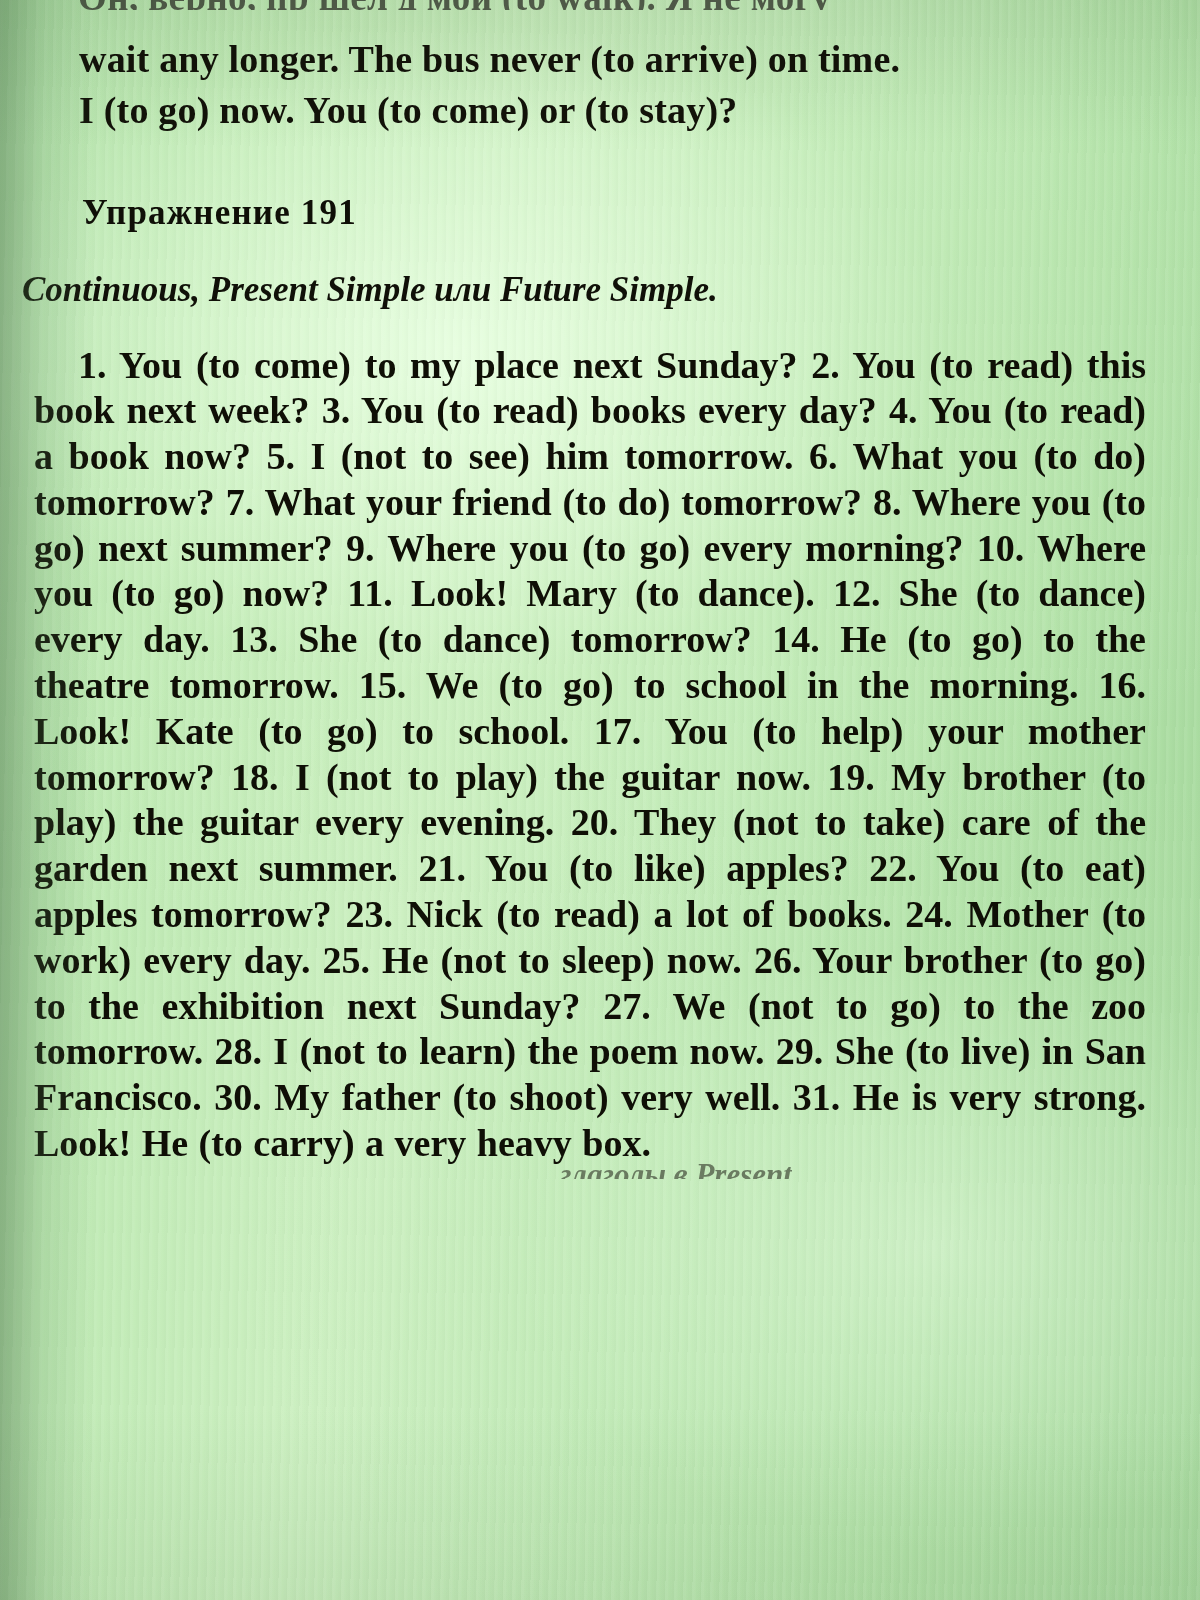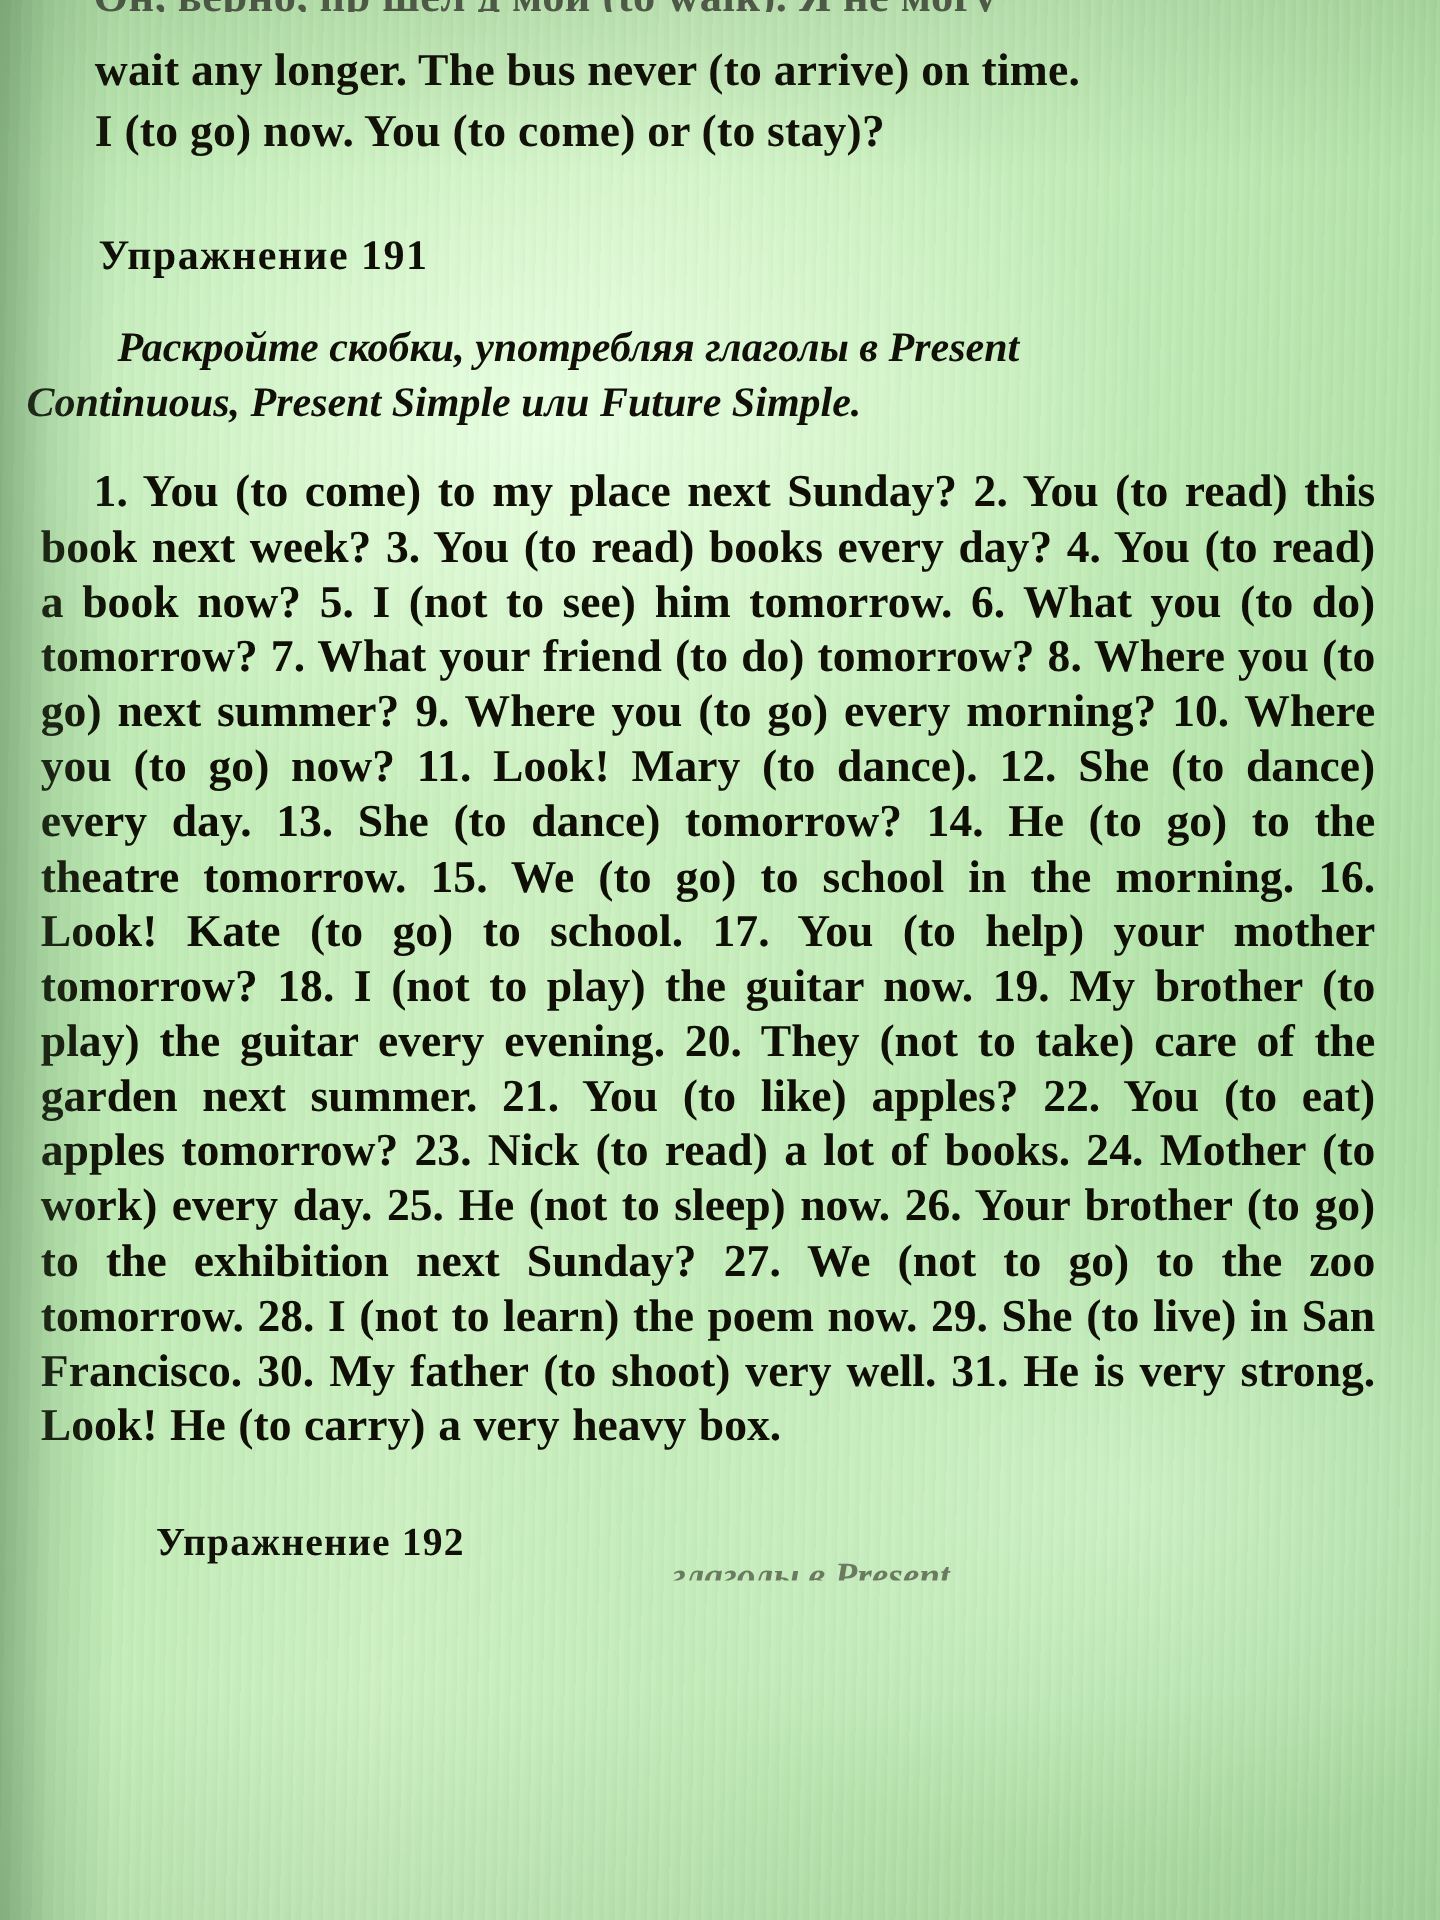--- a/index.html
+++ b/index.html
@@ -156,24 +156,22 @@
       <div class="clipped-line">Он, верно, пр  шёл д мой (to walk). Я не могу</div>
 
       <p class="lead">
         <span class="l1">wait any longer. The bus never (to arrive) on time.</span>
         <span class="l2">I (to go) now. You (to come) or (to stay)?</span>
       </p>
 
       <h2 class="ex-heading">Упражнение 191</h2>
 
       <p class="instruction">
-        <span class="i1">Раскройте скобки, употребляя глаголы в Present</span>
         <span class="i2">Continuous, Present Simple или Future Simple.</span>
       </p>
 
       <p class="exercise-body">1. You (to come) to my place next Sunday? 2. You (to read) this book next week? 3. You (to read) books every day? 4. You (to read) a book now? 5. I (not to see) him tomorrow. 6. What you (to do) tomorrow? 7. What your friend (to do) tomorrow? 8. Where you (to go) next summer? 9. Where you (to go) every morning? 10. Where you (to go) now? 11. Look! Mary (to dance). 12. She (to dance) every day. 13. She (to dance) tomorrow? 14. He (to go) to the theatre tomorrow. 15. We (to go) to school in the morning. 16. Look! Kate (to go) to school. 17. You (to help) your mother tomorrow? 18. I (not to play) the guitar now. 19. My brother (to play) the guitar every evening. 20. They (not to take) care of the garden next summer. 21. You (to like) apples? 22. You (to eat) apples tomorrow? 23. Nick (to read) a lot of books. 24. Mother (to work) every day. 25. He (not to sleep) now. 26. Your brother (to go) to the exhibition next Sunday? 27. We (not to go) to the zoo tomorrow. 28. I (not to learn) the poem now. 29. She (to live) in San Francisco. 30. My father (to shoot) very well. 31. He is very strong. Look! He (to carry) a very heavy box.</p>
 
-      <h2 class="next-heading">Упражнение 192</h2>
     </div>
 
     <div class="next-clip">глаголы в Present</div>
   </div>
 </div>
 
 </body></html>

